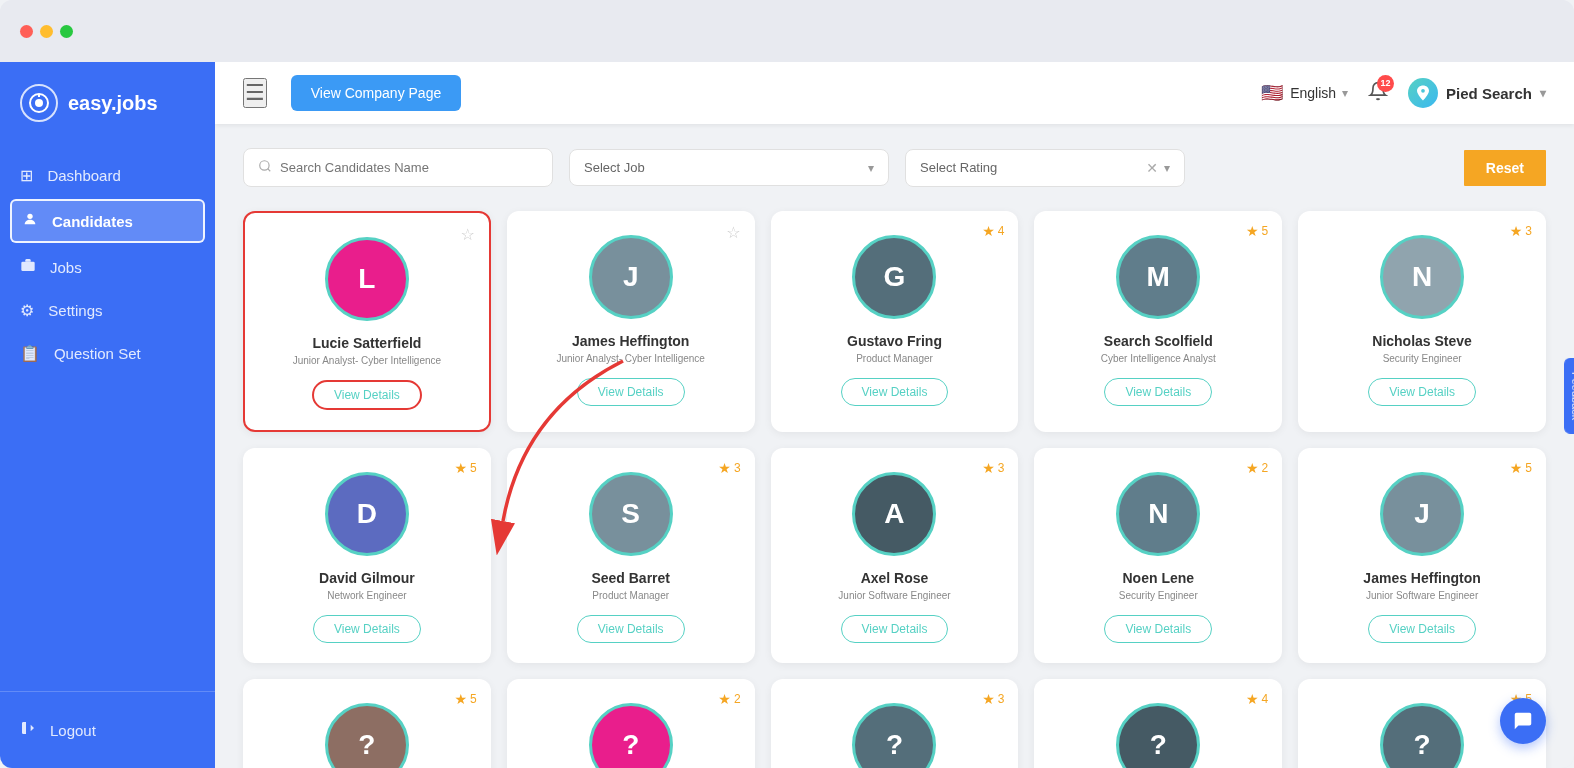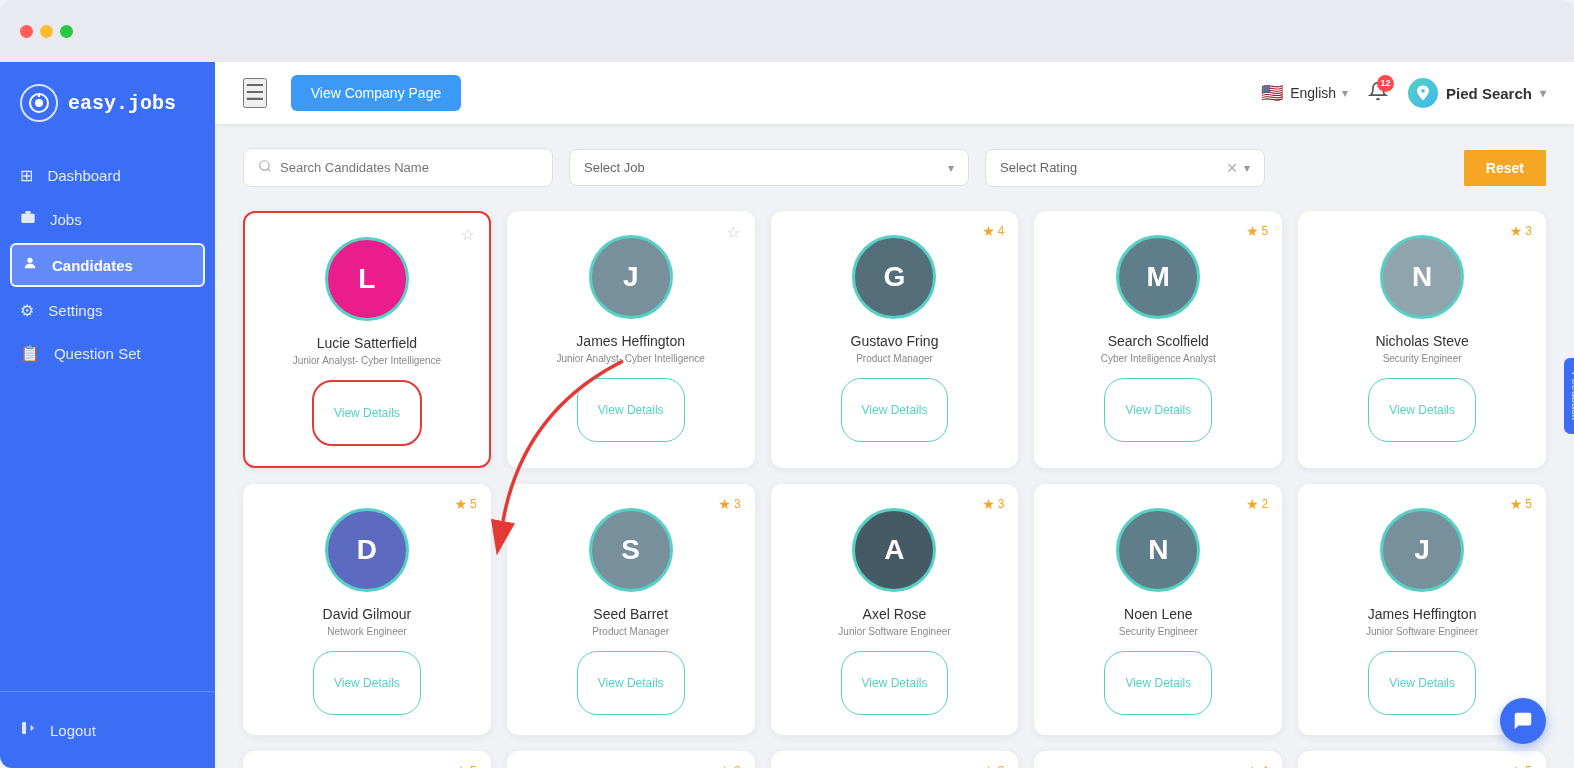--- a/index.html
+++ b/index.html
@@ -35,21 +35,20 @@
       flex-direction: column;
       padding: 0;
       flex-shrink: 0;
     }
 
     .logo-area {
       display: flex;
       align-items: center;
       padding: 22px 20px 22px 20px;
       gap: 10px;
-      font-family: Liberation Mono, monospace;
     }
 
     .logo-icon {
       width: 38px; height: 38px;
       border: 2px solid rgba(255,255,255,0.8);
       border-radius: 50%;
       display: flex; align-items: center; justify-content: center;
       color: #fff; font-size: 18px; font-weight: bold;
     }
 
@@ -172,21 +171,21 @@
       background: transparent;
     }
 
     .select-filter {
       background: #fff; border: 1px solid #e0e0e0;
       border-radius: 8px; padding: 10px 14px;
       font-size: 13px; color: #666;
       display: flex; align-items: center; justify-content: space-between;
       cursor: pointer; gap: 40px;
     }
-    .select-job { width: 400px; }
+    .select-job { width: 320px; }
     .select-rating { width: 280px; }
 
     .btn-reset {
       background: #f5a623; color: #fff;
       border: none; border-radius: 1px;
       padding: 10px 22px; font-size: 14px;
       font-weight: 600; cursor: pointer;
       margin-left: auto;
     }
 
@@ -212,33 +211,33 @@
       background: none; border: none; cursor: pointer; font-size: 16px; color: #ccc;
     }
 
     .star-count {
       position: absolute; top: 12px; right: 14px;
       font-size: 12px; color: #f5a623; display: flex; align-items: center; gap: 3px;
     }
     .star-count .star { font-size: 14px; }
 
     .candidate-name {
-      font-size: 14px; font-weight: 400; color: #333;
+      font-size: 14px; font-weight: 700; color: #333;
       text-align: left; margin-bottom: 4px;
     }
     .candidate-role {
       font-size: 10px; color: #888; text-align: left; margin-bottom: 14px;
     }
 
     .btn-view-details {
       background: transparent;
       border: 1.5px solid #56d1c4;
       color: #56d1c4;
       border-radius: 20px;
-      padding: 24px 20px;
+      padding: 6px 20px;
       font-size: 12px;
       cursor: pointer;
       transition: background 0.2s;
     }
     .btn-view-details.highlighted {
       border: 2px solid #e53935;
       color: #56d1c4;
     }
 
     
@@ -292,37 +291,37 @@
           </svg>
         </div>
         <span class="logo-text">easy.jobs</span>
       </div>
 
       <div class="nav-items">
         <div class="nav-item">
           <span class="nav-icon">⊞</span>
           <span>Dashboard</span>
         </div>
+        <div class="nav-item active">
+          <span class="nav-icon">
+            <svg width="16" height="16" fill="white" viewBox="0 0 24 24">
+                <circle cx="12" cy="8" r="4"></circle>
+                <path d="M4 20c0-4 3.6-7 8-7s8 3 8 7"></path>
+              </svg>
+          </span>
+          <span style="color:#fff;font-weight:600;">Candidates</span>
+        </div>
         <div class="nav-item">
           <span class="nav-icon">
             <svg width="16" height="16" fill="rgba(255,255,255,0.85)" viewBox="0 0 24 24">
                 <rect x="2" y="7" width="20" height="14" rx="2"></rect>
                 <path d="M16 7V5a2 2 0 0 0-2-2h-4a2 2 0 0 0-2 2v2"></path>
               </svg>
           </span>
           <span>Jobs</span>
-        </div>
-        <div class="nav-item active">
-          <span class="nav-icon">
-            <svg width="16" height="16" fill="white" viewBox="0 0 24 24">
-                <circle cx="12" cy="8" r="4"></circle>
-                <path d="M4 20c0-4 3.6-7 8-7s8 3 8 7"></path>
-              </svg>
-          </span>
-          <span style="color:#fff;font-weight:600;">Candidates</span>
         </div>
         <div class="nav-item">
           <span class="nav-icon">⚙</span>
           <span>Settings</span>
         </div>
         <div class="nav-item">
           <span class="nav-icon">📋</span>
           <span>Question Set</span>
         </div>
       </div>

